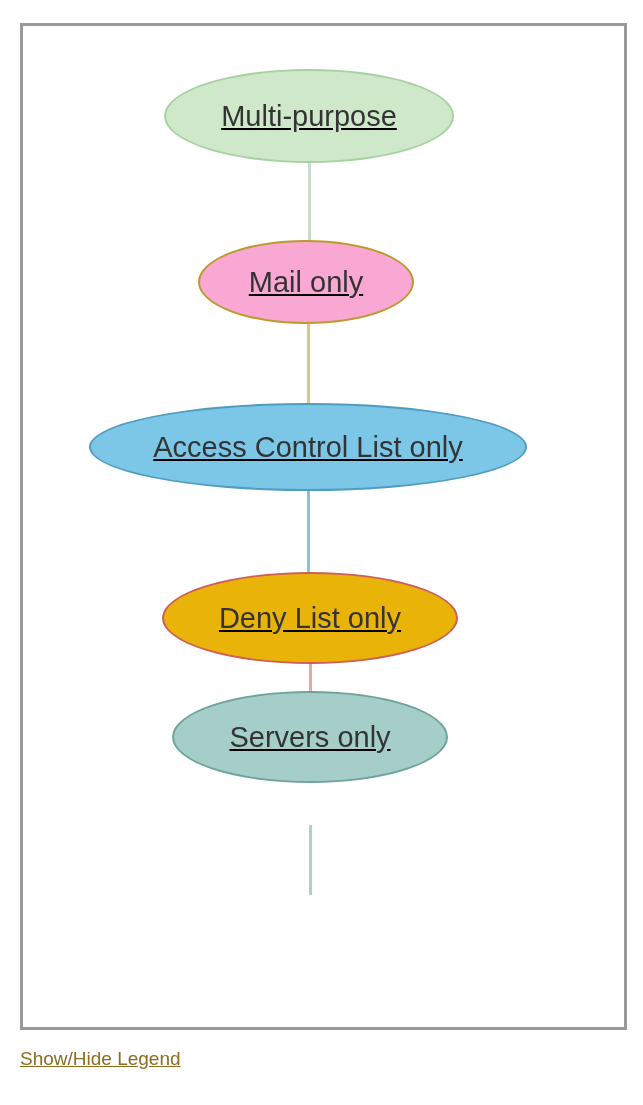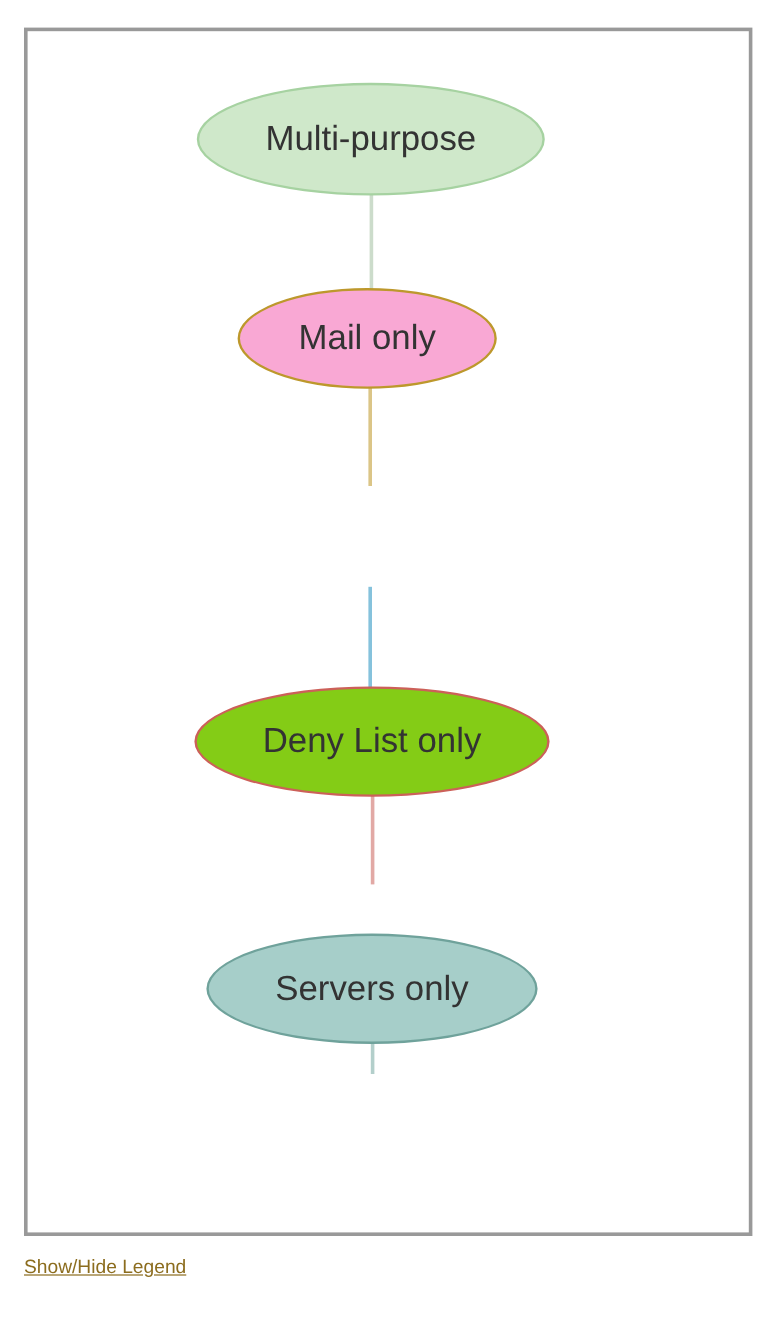--- a/index.html
+++ b/index.html
@@ -39,34 +39,35 @@
   .node {
     position: absolute;
     border-radius: 50%;
     border: 2px solid transparent;
     display: flex;
     align-items: center;
     justify-content: center;
     box-sizing: border-box;
     z-index: 2;
     cursor: default;
+    text-decoration: underline;
   }
   .node-label {
     font-size: 29px;
     color: #333333;
     white-space: nowrap;
     user-select: none;
   }
   .footer {
     position: absolute;
     left: 20px;
     top: 1048px;
   }
   .legend-link {
-    font-size: 16px;
+    font-size: 19px;
     color: #8c6d1f;
     cursor: pointer;
   }
 </style>
 </head>
 <body>
 
 <div class="page">
   <div class="diagram-box"></div>
   <div class="diagram-canvas">
@@ -74,23 +75,26 @@
       <div class="edge" style="left: 306.5px; top: 322px; height: 83px; background: rgb(219, 197, 135);"></div>
       <div class="edge" style="left: 306.5px; top: 489px; height: 85px; background: rgb(133, 194, 220);"></div>
       <div class="edge" style="left: 308.5px; top: 662px; height: 75px; background: rgb(226, 169, 165);"></div>
       <div class="edge" style="left: 308.5px; top: 825px; height: 70px; background: rgb(179, 207, 203);"></div>
       <div class="node" style="left: 164px; top: 69px; width: 290px; height: 94px; background: rgb(207, 232, 202); border-color: rgb(166, 210, 161);">
         <span class="node-label">Multi-purpose</span>
       </div>
       <div class="node" style="left: 198px; top: 240px; width: 216px; height: 84px; background: #f9a8d4; border-color: rgb(189, 152, 44);">
         <span class="node-label">Mail only</span>
       </div>
-      <div class="node" style="left: 162px; top: 572px; width: 296px; height: 92px; background: #84cc16; border-color: rgb(204, 96, 89);">
+      <div class="node" style="left: 89px; top: 403px; width: 438px; height: 88px; background: rgb(124, 199, 232); border-color: rgb(78, 156, 192);">
+        <span class="node-label">Access Control List only</span>
+      </div>
+      <div class="node" style="left: 162px; top: 572px; width: 296px; height: 92px; background: #eab308; border-color: rgb(204, 96, 89);">
         <span class="node-label">Deny List only</span>
       </div>
-      <div class="node" style="left: 172px; top: 778px; width: 276px; height: 92px; background: rgb(166, 206, 201); border-color: rgb(111, 162, 155);">
+      <div class="node" style="left: 172px; top: 691px; width: 276px; height: 92px; background: rgb(166, 206, 201); border-color: rgb(111, 162, 155);">
         <span class="node-label">Servers only</span>
       </div>
     </div>
   <div class="footer">
     <a href="#" class="legend-link">Show/Hide Legend</a>
   </div>
 </div>
 
 </body></html>

